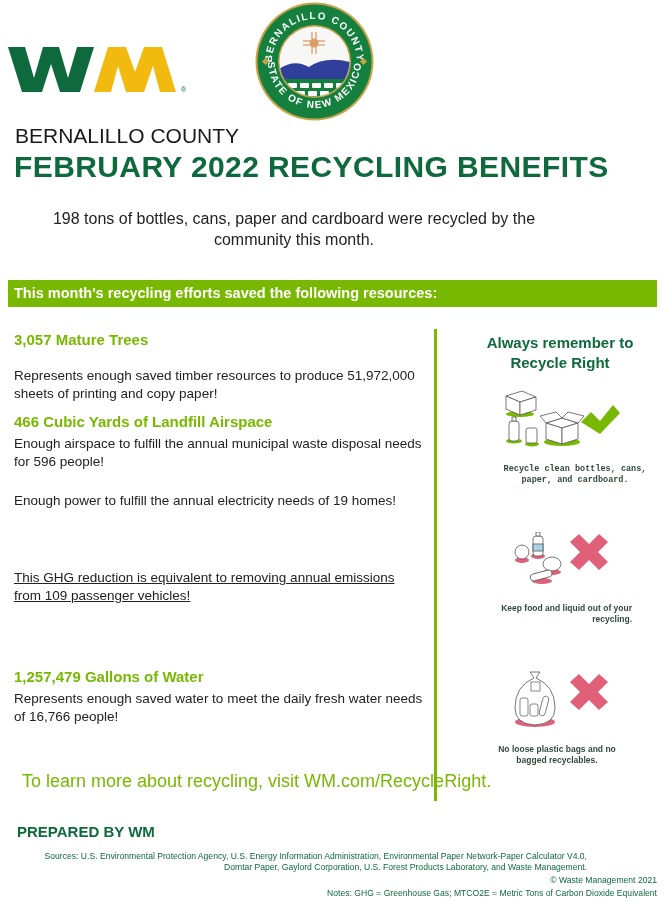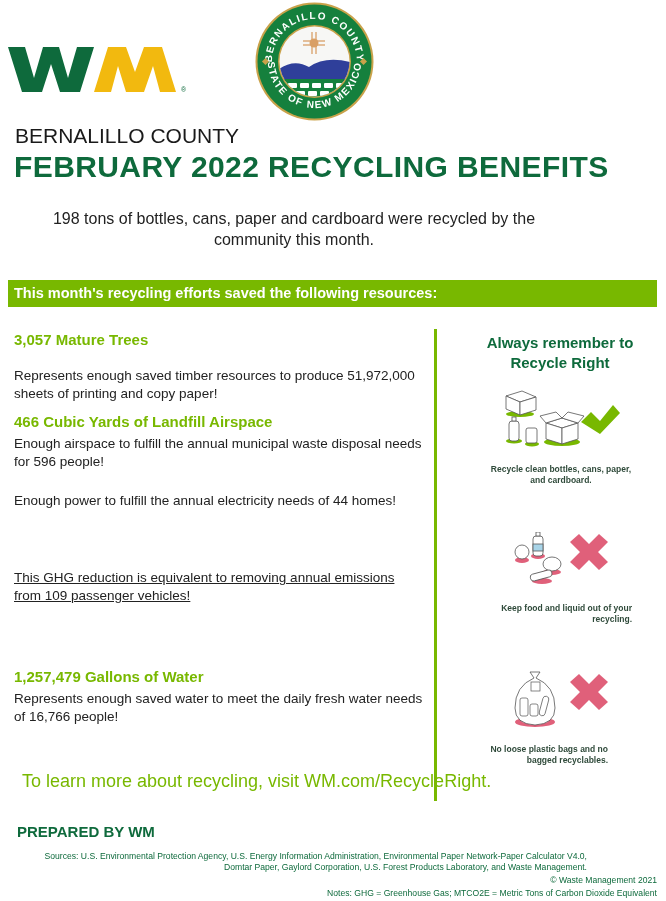--- a/index.html
+++ b/index.html
@@ -94,21 +94,21 @@
 <div class="abs benefits">
   <div class="benefit" style="top:0px;">
     <h3>3,057 Mature Trees</h3>
     <p style="margin-top:18px;">Represents enough saved timber resources to produce 51,972,000 sheets of printing and copy paper!</p>
   </div>
   <div class="benefit" style="top:82px;">
     <h3>466 Cubic Yards of Landfill Airspace</h3>
     <p>Enough airspace to fulfill the annual municipal waste disposal needs for 596 people!</p>
   </div>
   <div class="benefit" style="top:158px;">
-    <p>Enough power to fulfill the annual electricity needs of 44 homes!</p>
+    <p>Enough power to fulfill the annual electricity needs of 19 homes!</p>
   </div>
   <div class="benefit" style="top:238px; width:360px;">
     <p style="margin-top:1px; width:410px;text-decoration:underline;">This GHG reduction is equivalent to removing annual emissions from 109 passenger vehicles!</p>
   </div>
   <div class="benefit" style="top:337px;">
     <h3>1,257,479 Gallons of Water</h3>
     <p>Represents enough saved water to meet the daily fresh water needs of 16,766 people!</p>
   </div>
 </div>
 
@@ -135,21 +135,21 @@
       <rect x="12" y="29" width="4" height="4"></rect>
       <rect x="26" y="40" width="11" height="15" rx="2"></rect>
       <polygon points="46,35 62,30 78,35 62,40"></polygon>
       <polygon points="46,35 62,40 62,56 46,51"></polygon>
       <polygon points="62,40 78,35 78,51 62,56"></polygon>
       <polygon points="46,35 40,28 56,24 62,30"></polygon>
       <polygon points="78,35 84,28 68,24 62,30"></polygon>
     </g>
   </svg>
 </div>
-<div class="tip-caption" style="left:486px; top:464px;">Recycle clean bottles, cans, paper, and cardboard.</div>
+<div class="tip-caption" style="left:500px; top:464px;font-family:Liberation Mono, monospace;">Recycle clean bottles, cans, paper, and cardboard.</div>
 
 <div class="abs" style="left:510px; top:532px; width:102px; height:52px;">
   <svg width="102" height="52" viewBox="0 0 102 52">
     <g fill="#e0607a">
       <ellipse cx="12" cy="28" rx="7" ry="3"></ellipse>
       <ellipse cx="28" cy="24" rx="7" ry="3"></ellipse>
       <ellipse cx="42" cy="40" rx="9" ry="3"></ellipse>
       <ellipse cx="32" cy="49" rx="10" ry="3"></ellipse>
       <polygon points="60,10 69,2 79,12 89,2 98,10 88,20 98,30 89,38 79,28 69,38 60,30 70,20"></polygon>
     </g>
@@ -171,20 +171,20 @@
     <path d="M 20,4 L 30,4 L 26,10 Q 45,18 45,40 Q 45,56 25,57 Q 5,56 5,40 Q 5,18 24,10 Z" fill="#fff" stroke="#555" stroke-width="0.8"></path>
     <g fill="#fff" stroke="#555" stroke-width="0.7">
       <rect x="21" y="14" width="9" height="9"></rect>
       <rect x="10" y="30" width="8" height="18" rx="2"></rect>
       <rect x="20" y="36" width="8" height="12" rx="2"></rect>
       <rect x="31" y="28" width="6" height="20" rx="3" transform="rotate(15 34 38)"></rect>
     </g>
     <polygon fill="#e0607a" points="60,14 69,6 79,16 89,6 98,14 88,24 98,34 89,42 79,32 69,42 60,34 70,24"></polygon>
   </svg>
 </div>
-<div class="tip-caption" style="left:458px; top:744px;text-align:right;">No loose plastic bags and no bagged recyclables.</div>
+<div class="tip-caption" style="left:482px; top:744px;">No loose plastic bags and no bagged recyclables.</div>
 
 <div class="abs footer">
   <div class="prepared">PREPARED BY WM</div>
   <div class="line" style="width:570px;">Sources: U.S. Environmental Protection Agency, U.S. Energy Information Administration, Environmental Paper Network-Paper Calculator V4.0, Domtar Paper, Gaylord Corporation, U.S. Forest Products Laboratory, and Waste Management.</div>
   <div class="line">© Waste Management 2021</div>
   <div class="line">Notes:  GHG = Greenhouse Gas; MTCO2E = Metric Tons of Carbon Dioxide Equivalent</div>
 </div>
 
 </body></html>

